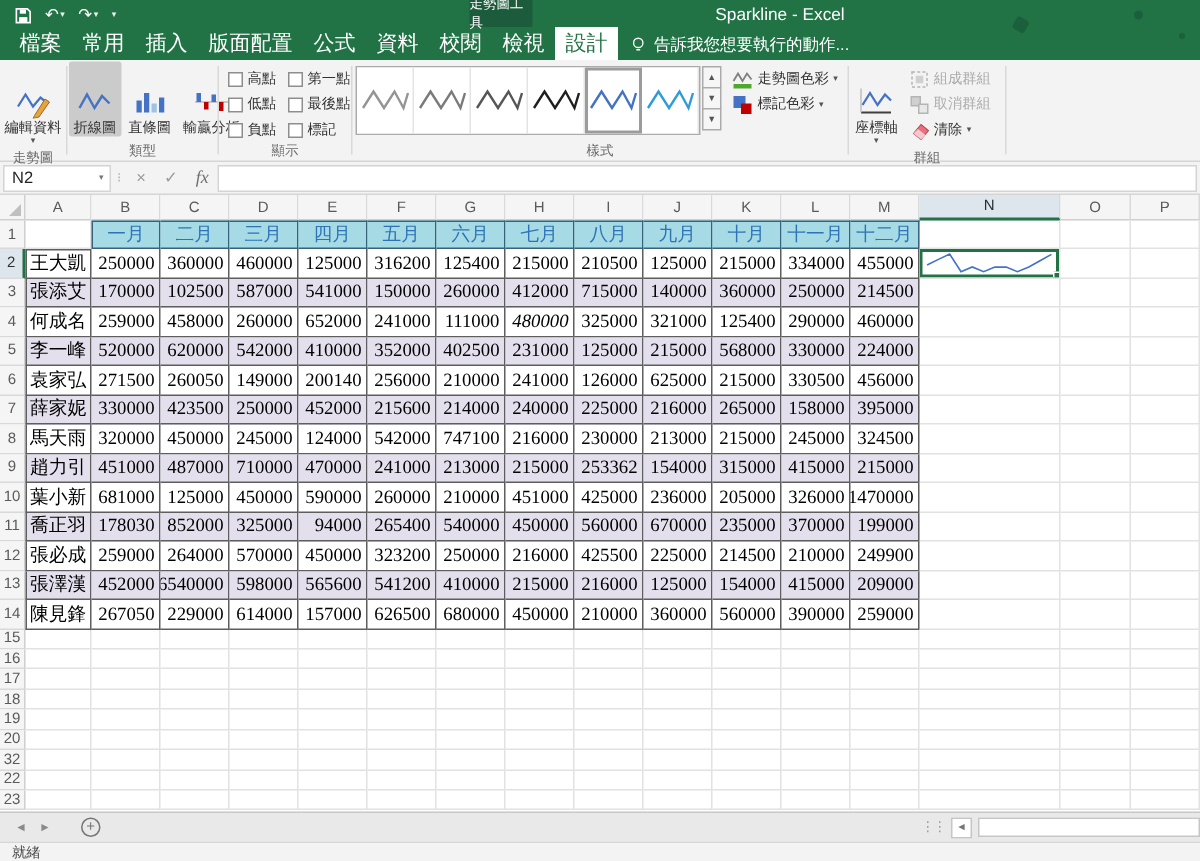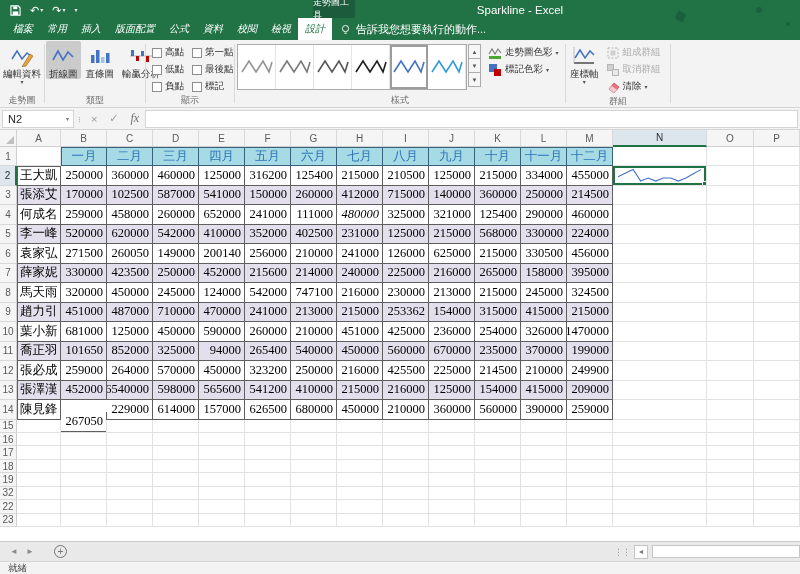--- a/index.html
+++ b/index.html
@@ -7,34 +7,34 @@
     font-family:"Liberation Sans","DejaVu Sans",sans-serif; background:#fff; }
 
   
   .titlebar { position:relative; height:40px; background:#217346; color:#fff; }
   .qat { position:absolute; top:2px; left:10px; display:flex; align-items:center; gap:9px; height:16px; }
   .qat .qi { color:#fff; font-size:11px; line-height:14px; display:flex; align-items:center; gap:1px; cursor:default; }
   .qat .dd { font-size:6px; opacity:.9; }
   .title { position:absolute; top:4px; left:520px; transform:translateX(-50%); font-size:11.5px; color:#fff; }
   .deco { position:absolute; border-radius:50%; background:#1b603c; }
   .tabs { position:absolute; bottom:0; left:0; right:0; height:22px; display:flex; align-items:stretch; padding-left:6px; }
-  .rtab { padding:0 7px; display:flex; align-items:center; font-size:10px; color:#fff; cursor:default;font-style:italic; }
+  .rtab { padding:0 7px; display:flex; align-items:center; font-size:14px; color:#fff; cursor:default; }
   .rtab.active { background:#fff; color:#217346; }
   .ctx-badge { position:absolute; top:0; left:313px; width:42px; height:18px; background:#1c5c3c;
     font-size:9px; display:flex; align-items:center; justify-content:center; color:#fff; }
   .tellme { display:flex; align-items:center; gap:5px; font-size:11px; color:#fff; padding:0 8px; }
   .bulb { width:11px; height:11px; }
 
   
   .ribbon { height:68px; background:#F3F3F3; border-bottom:1px solid #D5D5D5; display:flex; align-items:stretch; }
   .rgroup { display:flex; flex-direction:column; }
   .rg-body { flex:1; display:flex; align-items:flex-start; }
   .rg-label { height:13px; text-align:center; font-size:9px; color:#6A6A6A; line-height:12px; }
   .vdiv { width:1px; background:#D9D9D9; margin:4px 0; }
-  .bigbtn { display:flex; flex-direction:column; align-items:center; padding:3px 3px 0; margin:1px 1px; border-radius:2px; cursor:default; }
+  .bigbtn { display:flex; flex-direction:column; align-items:center; padding:15px 3px 0; margin:1px 1px; border-radius:2px; cursor:default; }
   .bigbtn .bicon { height:24px; display:flex; align-items:center; }
   .bigbtn .blabel { font-size:9.5px; color:#333; line-height:11px; white-space:nowrap; }
   .bigbtn .bdd { font-size:6px; color:#555; line-height:7px; }
   .bigbtn.sel { background:#CBCBCB; }
   .smallrow { display:flex; align-items:center; gap:3px; height:17px; padding:0 3px; font-size:9.5px; color:#333; white-space:nowrap; cursor:default; }
   .smallrow .dd { font-size:6px; color:#555; }
   .smallrow.disabled { color:#ABABAB; }
   .checks { display:grid; grid-template-rows:repeat(3,15px); grid-auto-flow:column; column-gap:8px; row-gap:2px; padding:5px 4px 0 6px; }
   .chk { display:flex; align-items:center; gap:3px; font-size:9.5px; color:#333; white-space:nowrap; }
   .chk .box { width:10px; height:10px; background:#fff; border:1px solid #8E8E8E; }
@@ -556,31 +556,31 @@
         <div class="cell tb name bl" style="width: 44px;">葉小新</div>
         <div class="cell tb num" style="width: 46px;">681000</div>
         <div class="cell tb num" style="width: 46px;">125000</div>
         <div class="cell tb num" style="width: 46px;">450000</div>
         <div class="cell tb num" style="width: 46px;">590000</div>
         <div class="cell tb num" style="width: 46px;">260000</div>
         <div class="cell tb num" style="width: 46px;">210000</div>
         <div class="cell tb num" style="width: 46px;">451000</div>
         <div class="cell tb num" style="width: 46px;">425000</div>
         <div class="cell tb num" style="width: 46px;">236000</div>
-        <div class="cell tb num" style="width: 46px;">254000</div>
+        <div class="cell tb num" style="width: 46px;">205000</div>
         <div class="cell tb num" style="width: 46px;">326000</div>
         <div class="cell tb num" style="width: 46px;">1470000</div>
         <div class="cell" style="width: 94px;"></div>
         <div class="cell" style="width: 47px;"></div>
         <div class="cell" style="width: 46px;"></div>
       </div>
       <div class="grow" style="height: 19.5px;">
         <div class="rh">11</div>
         <div class="cell tb name bl lav" style="width: 44px;">喬正羽</div>
-        <div class="cell tb num lav" style="width: 46px;">101650</div>
+        <div class="cell tb num lav" style="width: 46px;">178030</div>
         <div class="cell tb num lav" style="width: 46px;">852000</div>
         <div class="cell tb num lav" style="width: 46px;">325000</div>
         <div class="cell tb num lav" style="width: 46px;">94000</div>
         <div class="cell tb num lav" style="width: 46px;">265400</div>
         <div class="cell tb num lav" style="width: 46px;">540000</div>
         <div class="cell tb num lav" style="width: 46px;">450000</div>
         <div class="cell tb num lav" style="width: 46px;">560000</div>
         <div class="cell tb num lav" style="width: 46px;">670000</div>
         <div class="cell tb num lav" style="width: 46px;">235000</div>
         <div class="cell tb num lav" style="width: 46px;">370000</div>
@@ -623,21 +623,21 @@
         <div class="cell tb num lav" style="width: 46px;">154000</div>
         <div class="cell tb num lav" style="width: 46px;">415000</div>
         <div class="cell tb num lav" style="width: 46px;">209000</div>
         <div class="cell" style="width: 94px;"></div>
         <div class="cell" style="width: 47px;"></div>
         <div class="cell" style="width: 46px;"></div>
       </div>
       <div class="grow" style="height: 19.5px;">
         <div class="rh">14</div>
         <div class="cell tb name bl" style="width: 44px;">陳見鋒</div>
-        <div class="cell tb num" style="width: 46px; margin-top: 12px;">267050</div>
+        <div class="cell tb num" style="width: 46px;">267050</div>
         <div class="cell tb num" style="width: 46px;">229000</div>
         <div class="cell tb num" style="width: 46px;">614000</div>
         <div class="cell tb num" style="width: 46px;">157000</div>
         <div class="cell tb num" style="width: 46px;">626500</div>
         <div class="cell tb num" style="width: 46px;">680000</div>
         <div class="cell tb num" style="width: 46px;">450000</div>
         <div class="cell tb num" style="width: 46px;">210000</div>
         <div class="cell tb num" style="width: 46px;">360000</div>
         <div class="cell tb num" style="width: 46px;">560000</div>
         <div class="cell tb num" style="width: 46px;">390000</div>
@@ -717,20 +717,39 @@
         <div class="cell" style="width: 46px;"></div>
         <div class="cell" style="width: 46px;"></div>
         <div class="cell" style="width: 46px;"></div>
         <div class="cell" style="width: 46px;"></div>
         <div class="cell" style="width: 94px;"></div>
         <div class="cell" style="width: 47px;"></div>
         <div class="cell" style="width: 46px;"></div>
       </div>
       <div class="grow" style="height: 13.45px;">
         <div class="rh">19</div>
+        <div class="cell" style="width: 44px;"></div>
+        <div class="cell" style="width: 46px;"></div>
+        <div class="cell" style="width: 46px;"></div>
+        <div class="cell" style="width: 46px;"></div>
+        <div class="cell" style="width: 46px;"></div>
+        <div class="cell" style="width: 46px;"></div>
+        <div class="cell" style="width: 46px;"></div>
+        <div class="cell" style="width: 46px;"></div>
+        <div class="cell" style="width: 46px;"></div>
+        <div class="cell" style="width: 46px;"></div>
+        <div class="cell" style="width: 46px;"></div>
+        <div class="cell" style="width: 46px;"></div>
+        <div class="cell" style="width: 46px;"></div>
+        <div class="cell" style="width: 94px;"></div>
+        <div class="cell" style="width: 47px;"></div>
+        <div class="cell" style="width: 46px;"></div>
+      </div>
+      <div class="grow" style="height: 13.45px;">
+        <div class="rh">20</div>
         <div class="cell" style="width: 44px;"></div>
         <div class="cell" style="width: 46px;"></div>
         <div class="cell" style="width: 46px;"></div>
         <div class="cell" style="width: 46px;"></div>
         <div class="cell" style="width: 46px;"></div>
         <div class="cell" style="width: 46px;"></div>
         <div class="cell" style="width: 46px;"></div>
         <div class="cell" style="width: 46px;"></div>
         <div class="cell" style="width: 46px;"></div>
         <div class="cell" style="width: 46px;"></div>

